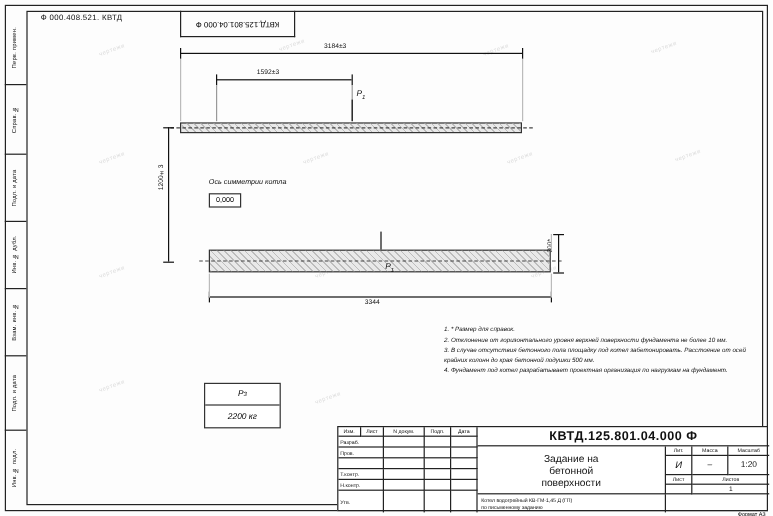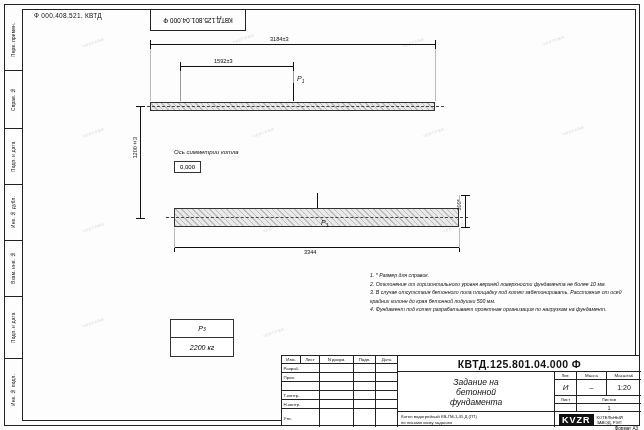--- a/index.html
+++ b/index.html
@@ -42,21 +42,21 @@
   .loadbox .b{position:absolute;left:0;top:50%;width:100%;height:50%;display:flex;align-items:center;justify-content:center;font-size:7px;font-style:italic;}
 
   
   .stamp{position:absolute;right:0;bottom:0;width:359px;height:71px;border:1px solid #222;box-sizing:border-box;background:#fff;}
   .stamp .cell{position:absolute;box-sizing:border-box;font-size:4.4px;color:#111;overflow:hidden;}
   .br{border-right:1px solid #222;}
   .bb{border-bottom:1px solid #222;}
   .cc{display:flex;align-items:center;justify-content:center;text-align:center;}
   .cl{display:flex;align-items:center;padding-left:1.5px;}
   .code{font-size:10.5px;font-weight:bold;letter-spacing:.4px;}
-  .ttl{font-size:8.5px;font-style:italic;line-height:10px;text-align:center;}
+  .ttl{font-size:8.5px;line-height:10px;text-align:center;}
   .logo{font-weight:bold;font-size:9px;background:#111;color:#fff;padding:1px 3px;letter-spacing:1px;}
   .fmt{position:absolute;right:2px;bottom:-0px;font-size:4.6px;}
 
   .wm{position:absolute;font-size:5px;color:#dcdcdc;transform:rotate(-20deg);pointer-events:none;letter-spacing:.5px;}
 </style>
 </head>
 <body>
 
 <div id="sheet">
   <div class="frame-outer"></div>
@@ -214,44 +214,37 @@
     <div class="cell br" style="left:94px;top:53px;width:22px;height:18px;"></div>
 
     <div class="cell cc bb" style="left:116px;top:0;width:243px;height:16px;">
       <span class="code">КВТД.125.801.04.000  Ф</span>
     </div>
 
     <div class="cell cc br bb" style="left:116px;top:16px;width:157px;height:40px;">
       <div class="ttl">
         <div>Задание на</div>
         <div>бетонной</div>
-        <div>фундамента</div>
+        <div>поверхности</div>
       </div>
     </div>
 
     <div class="cell cc br bb" style="left:273px;top:16px;width:22px;height:8px;">Лит.</div>
     <div class="cell cc br bb" style="left:295px;top:16px;width:30px;height:8px;">Масса</div>
     <div class="cell cc bb" style="left:325px;top:16px;width:34px;height:8px;">Масштаб</div>
 
     <div class="cell cc br bb" style="left:273px;top:24px;width:22px;height:16px;font-size:8px;font-style:italic;">И</div>
     <div class="cell cc br bb" style="left:295px;top:24px;width:30px;height:16px;font-size:7px;">–</div>
     <div class="cell cc bb" style="left:325px;top:24px;width:34px;height:16px;font-size:7px;">1:20</div>
 
     <div class="cell cc br bb" style="left:273px;top:40px;width:22px;height:8px;">Лист</div>
     <div class="cell cc bb" style="left:295px;top:40px;width:64px;height:8px;">Листов</div>
     <div class="cell cc br bb" style="left:273px;top:48px;width:22px;height:8px;"></div>
     <div class="cell cc bb" style="left:295px;top:48px;width:64px;height:8px;font-size:5.5px;">1</div>
 
     <div class="cell br" style="left:116px;top:56px;width:157px;height:15px;font-size:4.3px;line-height:6px;padding:2px 0 0 3px;">
       <div>Котел водогрейный КВ-ГМ-1,45  Д (ГП)</div>
       <div>по письменному заданию</div>
     </div>
-    <div class="cell" style="left:273px;top:56px;width:86px;height:15px;display:flex;align-items:center;gap:3px;padding-left:4px;">
-      <span class="logo">KVZR</span>
-      <span style="font-size:4.2px;line-height:5px;">
-        <span style="display:block">КОТЕЛЬНЫЙ</span>
-        <span style="display:block">ЗАВОД, РЭП</span>
-      </span>
-    </div>
   </div>
 
   <div class="fmt" style="right:6px;bottom:-1px;">Формат A3</div>
 </div>
 
 </body></html>

